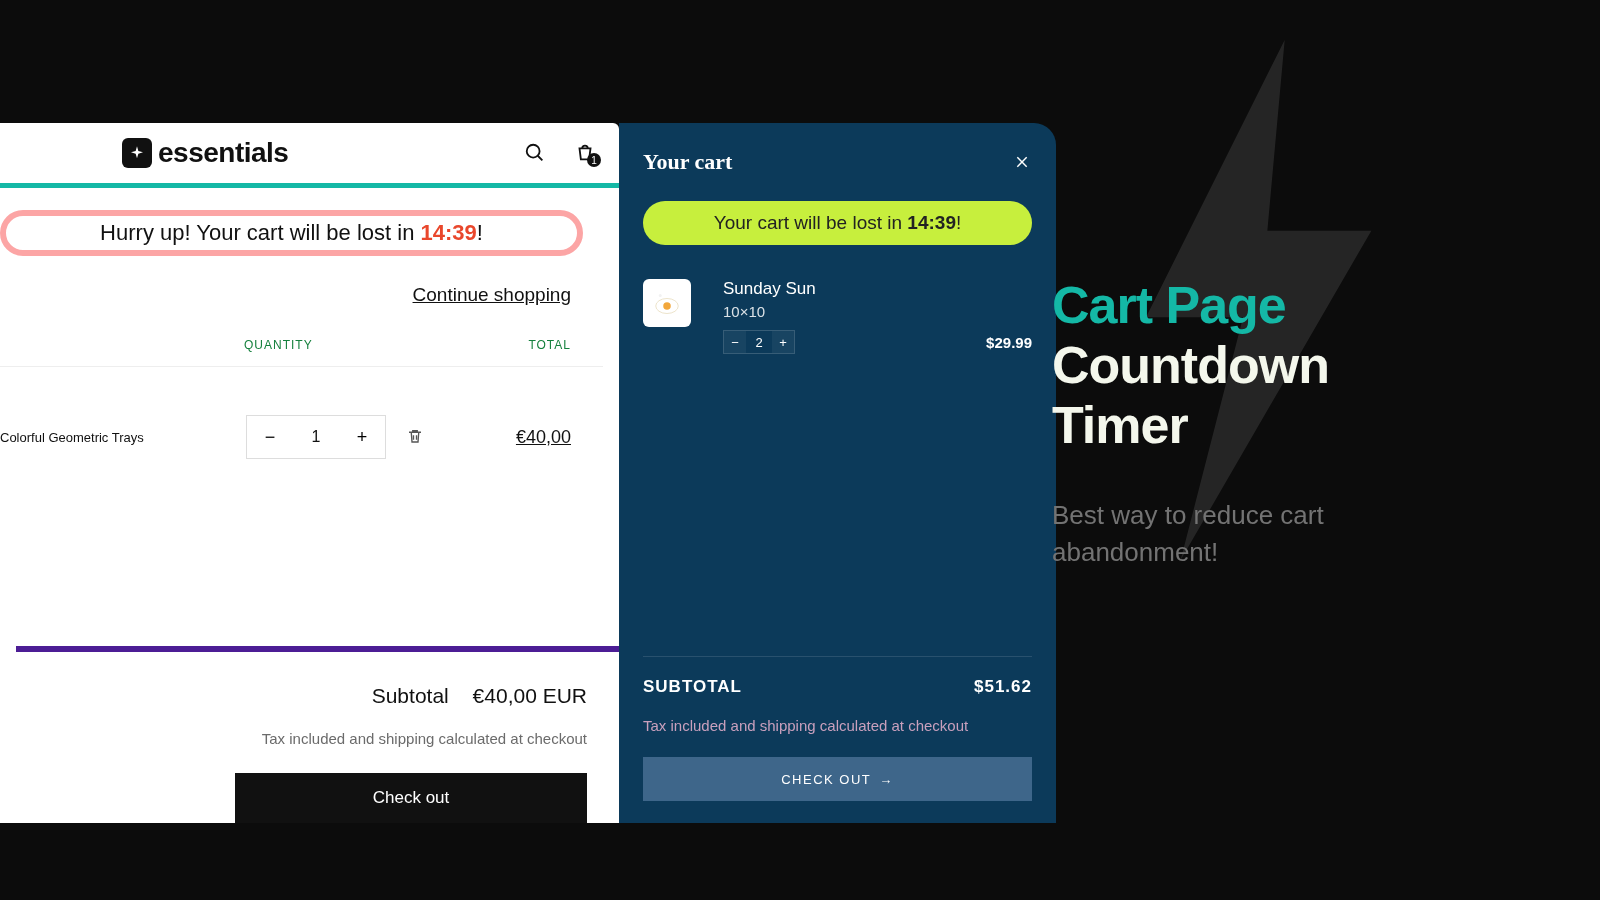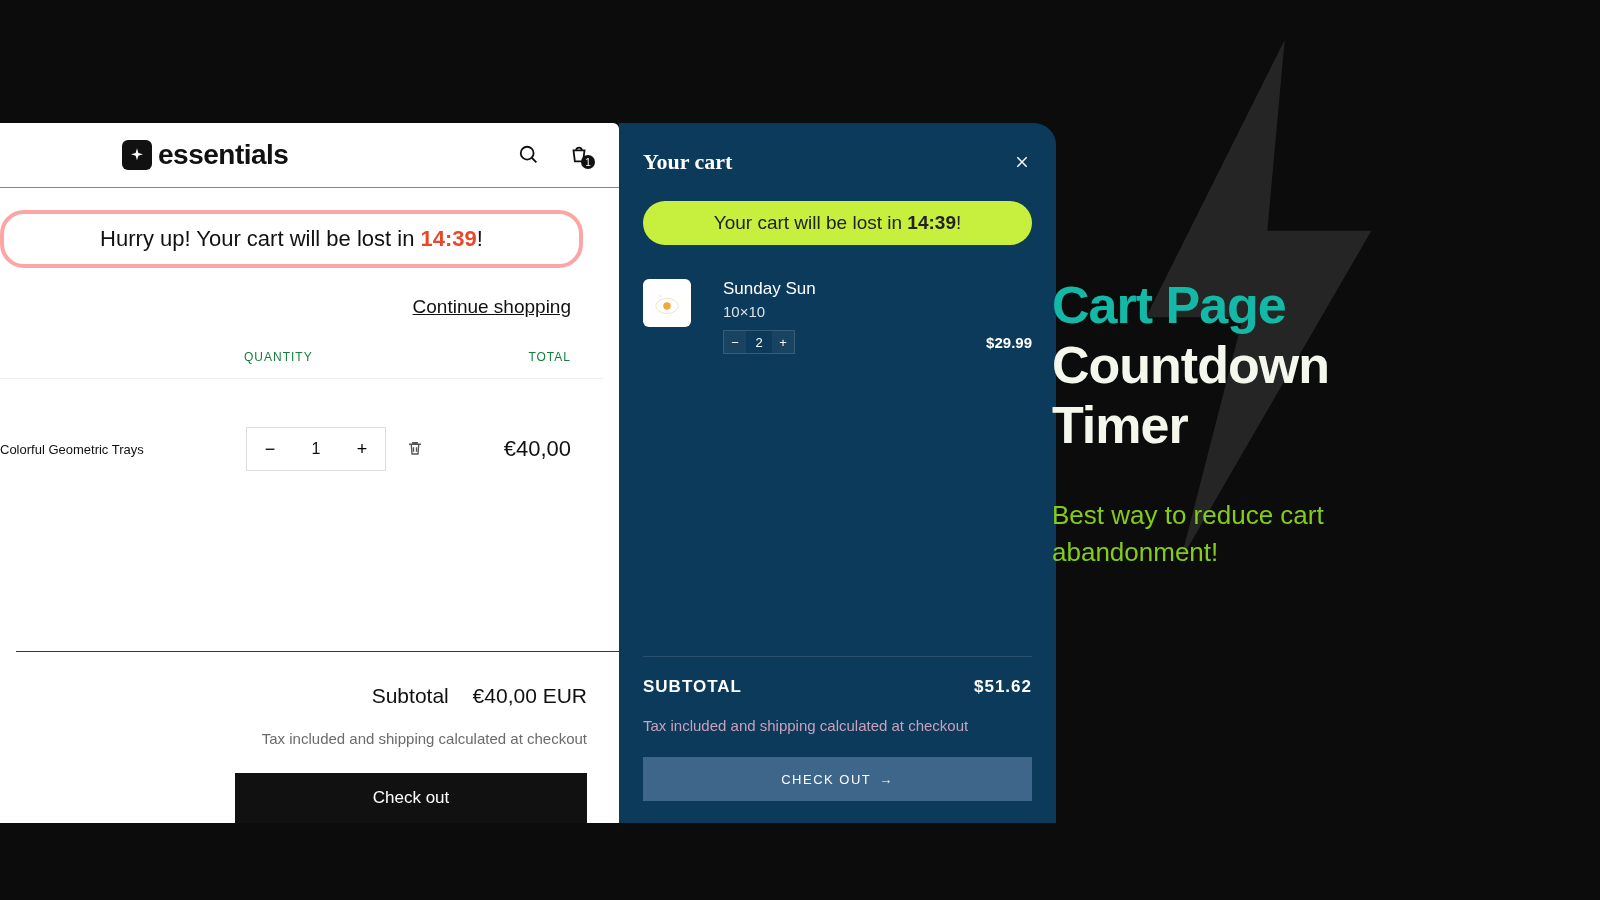--- a/index.html
+++ b/index.html
@@ -31,22 +31,22 @@
     height: 700px;
     background: #fff;
     border-top-right-radius: 6px;
     overflow: hidden;
   }
   .left-header {
     height: 65px;
     display: flex;
     align-items: center;
     justify-content: space-between;
-    padding: 0 28px 0 122px;
-    border-bottom: 1px solid #14b8a6;
+    padding: 0 22px 0 122px;
+    border-bottom: 5px solid #14b8a6;
   }
   .logo {
     display: flex;
     align-items: center;
     gap: 6px;
     font-weight: 700;
     font-size: 28px;
     letter-spacing: -0.5px;
   }
   .logo-icon {
@@ -57,23 +57,23 @@
   .icon-btn { width:24px; height:24px; display:flex; align-items:center; justify-content:center; cursor:pointer; position:relative; }
   .cart-badge {
     position:absolute; right:-4px; bottom:-2px;
     background:#111; color:#fff; font-size:10px;
     width:14px; height:14px; border-radius:50%;
     display:flex; align-items:center; justify-content:center;
   }
 
   .left-body { padding: 22px 16px 0 0; }
   .urgency-banner-light {
-    border:4px solid #fca5a5;
+    border:6px solid #fca5a5;
     border-radius: 24px;
-    padding: 12px 20px;
+    padding: 4px 20px;
     text-align:center;
     font-size: 22px;
     margin-right: 20px;
     margin-left: 0;
   }
   .urgency-banner-light .time { color:#e9472c; font-weight:700; }
 
   .continue-link {
     text-align:right;
     margin: 28px 32px 0 0;
@@ -97,24 +97,24 @@
   .product-name { font-size:13px; flex: 0 0 246px; }
   .qty-stepper {
     display:flex; align-items:center;
     border:1px solid #ddd; height:44px;
   }
   .qty-stepper button {
     width:46px; height:100%; background:none; border:none; font-size:18px; cursor:pointer;
   }
   .qty-stepper .val { width:46px; text-align:center; font-size:16px; }
   .trash { margin-left:20px; width:20px; height:20px; cursor:pointer; }
-  .row-price { margin-left:auto; font-size:22px; }
+  .row-price { margin-left:auto; font-size:18px;text-decoration:underline; }
 
   .left-footer {
-    border-top:1px solid #4c1d95;
+    border-top:6px solid #4c1d95;
     padding: 32px 32px 0 4px;
     text-align:right;
     position: absolute;
     bottom: 0; left: 16px; right: 0;
     padding-bottom: 0;
   }
   .subtotal-line { font-size:21px; }
   .subtotal-line .lbl { margin-right:18px; }
   .tax-note { color:#6b6b6b; font-size:15px; margin-top:22px; }
   .checkout-btn-light {
@@ -188,21 +188,21 @@
   
   .marketing {
     position:absolute;
     left: 1052px;
     top: 276px;
     width: 420px;
   }
   .marketing h1 { font-size:52px; font-weight:800; line-height:1.15; letter-spacing:-1px; }
   .marketing .neon { color:#14b8a6; }
   .marketing .rest { color:#f4f7ec; }
-  .marketing p { color:#84cc16; font-size:26px; margin-top:42px; line-height:1.4; }
+  .marketing p { color:#737373; font-size:26px; margin-top:42px; line-height:1.4; }
 </style>
 </head>
 <body>
 
 <svg class="bolt-bg" width="360" height="520" viewBox="0 0 100 150">
   <polygon points="60,0 20,80 48,80 30,150 85,55 55,55" fill="#fff"></polygon>
 </svg>
 
 <div class="left-card">
   <div class="left-header">

